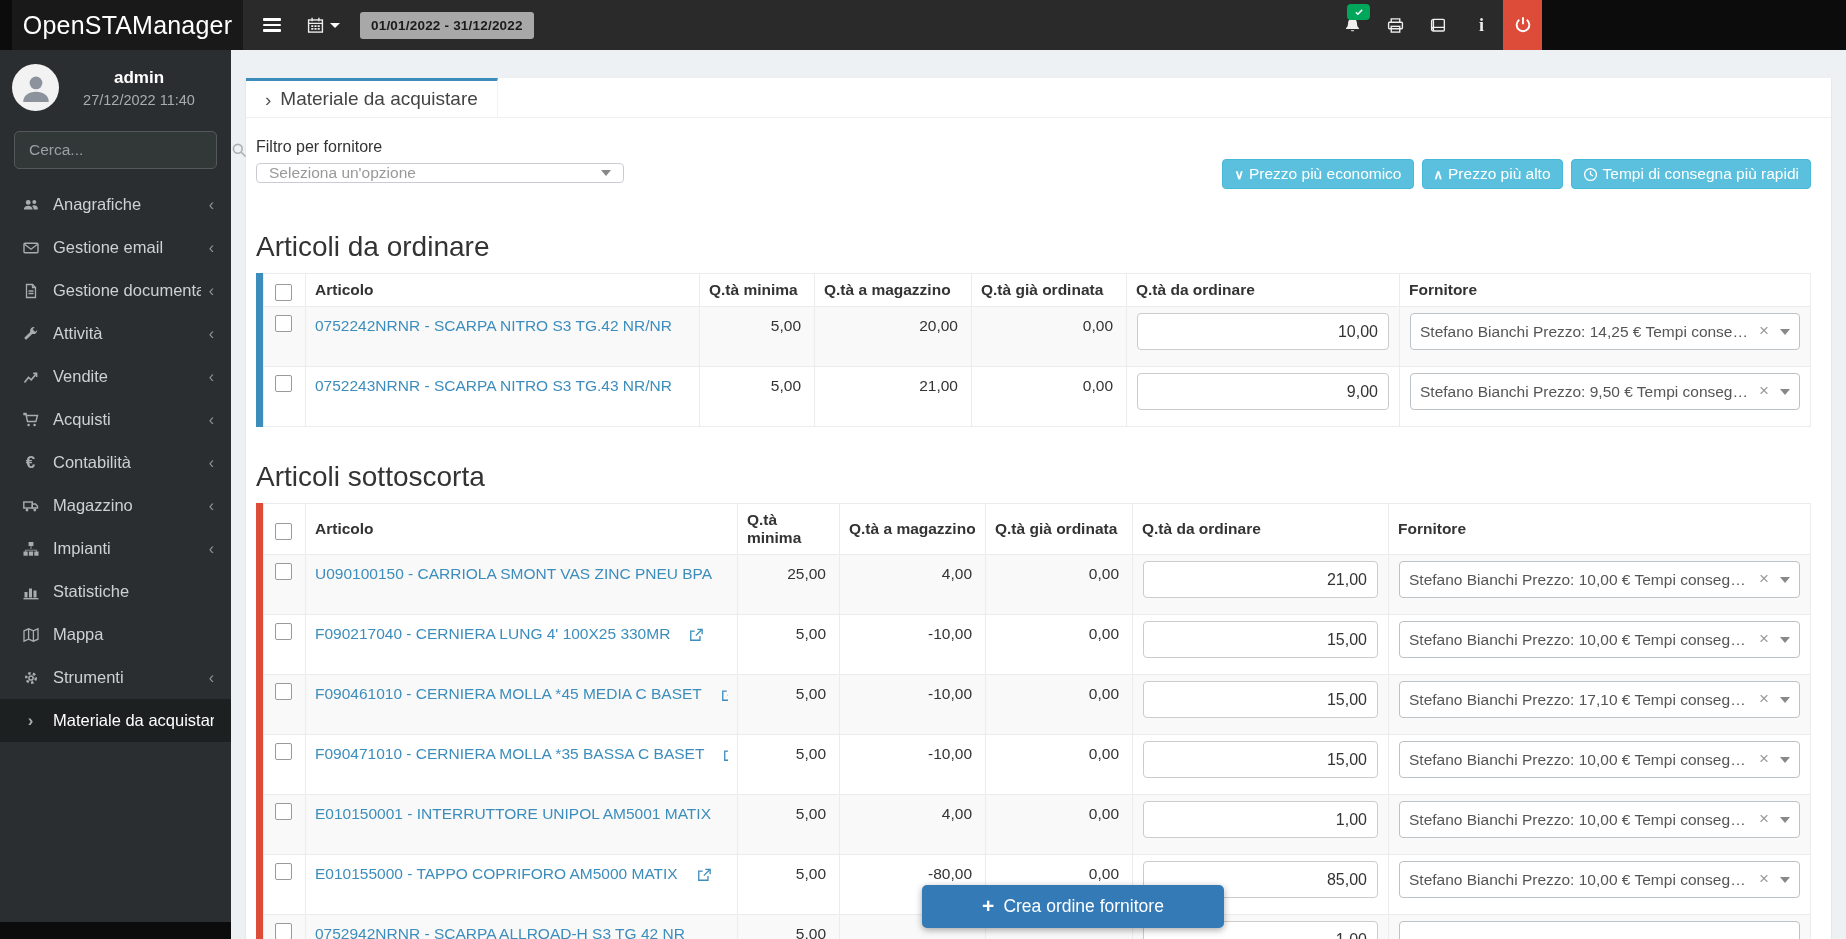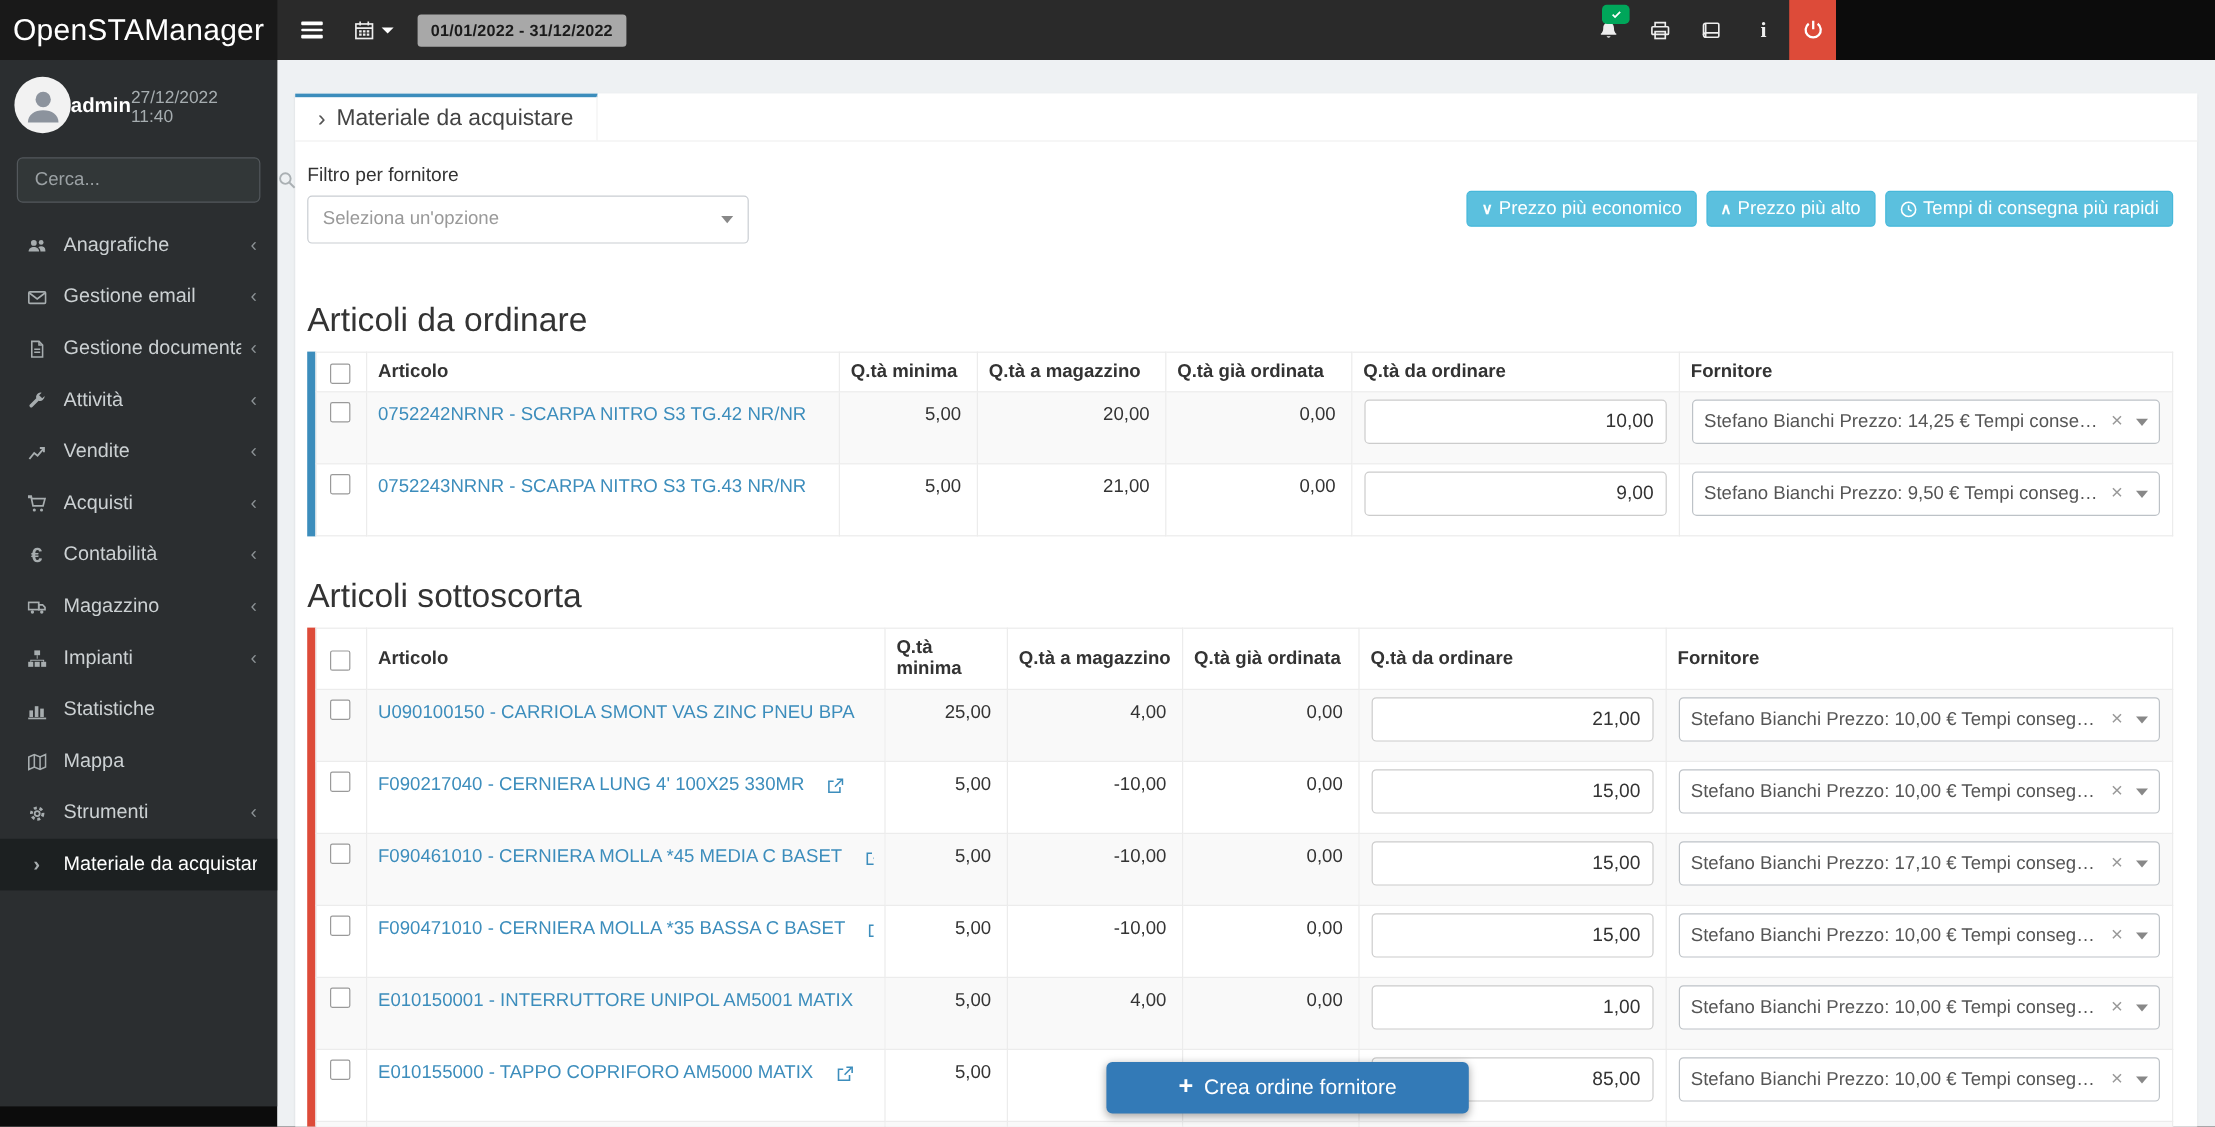--- a/index.html
+++ b/index.html
@@ -8,42 +8,42 @@
   *{box-sizing:border-box}
   html,body{margin:0;padding:0}
   body{
     width:1846px;height:939px;overflow:hidden;background:#0c0c0c;
     font-family:"Liberation Sans","DejaVu Sans",sans-serif;color:#333;position:relative;
   }
   svg{display:block}
   .tx{font-style:normal;line-height:1}
 
   
-  .header{position:absolute;top:0;left:0;width:1530px;height:50px;display:flex;z-index:30}
+  .header{position:absolute;top:0;left:12px;width:1530px;height:50px;display:flex;z-index:30}
   .logo{width:231px;height:50px;background:#191919;color:#fff;display:flex;align-items:center;justify-content:center;
         font-size:25px;font-weight:400;letter-spacing:.2px}
   .navbar{flex:1;background:#2a2a2a;display:flex;align-items:center;color:#eee}
   .hamburger{margin-left:20px;width:18px;display:flex;flex-direction:column;gap:3px;cursor:pointer}
   .hamburger span{height:2.4px;background:#fff;border-radius:1px}
   .cal-group{margin-left:26px;display:flex;align-items:center;gap:6px;font-size:17px;cursor:pointer}
   .cal-group .caret{width:0;height:0;border-left:5px solid transparent;border-right:5px solid transparent;border-top:5px solid #fff}
   .date-badge{margin-left:20px;background:#a8a8a8;color:#1b1b1b;font-size:13.5px;font-weight:bold;
               padding:6px 11px;border-radius:3px;letter-spacing:.2px}
   .nav-spacer{flex:1}
   .nav-ic{width:43px;height:50px;display:flex;align-items:center;justify-content:center;font-size:17px;position:relative;cursor:pointer}
   .nav-ic .tx.serif{font-family:"Liberation Serif",serif;font-weight:bold;font-size:18px}
   .bell-badge{position:absolute;top:4px;right:4px;width:23px;height:16px;background:var(--success);border-radius:4px;
               display:flex;align-items:center;justify-content:center;color:#fff;font-size:10px}
   .power-btn{width:39px;height:50px;background:var(--danger);display:flex;align-items:center;justify-content:center;color:#fff;font-size:18px;cursor:pointer}
 
   
   .sidebar{position:absolute;top:50px;left:0;width:231px;height:872px;background:#2b2e30;z-index:20}
   .user-panel{display:flex;align-items:center;padding:14px 12px 12px 12px}
   .avatar{width:47px;height:47px;border-radius:50%;background:#f2f2f2;display:flex;align-items:center;justify-content:center;color:#8c939d;font-size:34px;flex:0 0 47px;overflow:hidden}
-  .user-info{flex:1;display:flex;flex-direction:row;align-items:center}
+  .user-info{flex:1;display:flex;flex-direction:column;align-items:center}
   .user-name{color:#fff;font-weight:bold;font-size:17px}
   .user-date{color:#a6adb0;font-size:14.5px;margin-top:4px}
   .search-box{margin:8px 14px 6px;height:38px;background:#323738;border:1px solid #53585c;border-radius:5px;
               display:flex;align-items:center;padding:0 12px;color:#9ba1a4}
   .search-box input{flex:1;background:transparent;border:none;outline:none;color:#b9bfc2;font-size:15.5px;font-family:inherit}
   .search-box input::placeholder{color:#9ba1a4}
   .search-ic{font-size:16px;color:#aab0b3}
   .menu{margin-top:14px}
   .mi-item{height:43px;display:flex;align-items:center;padding:0 17px 0 19px;color:#ccd1d3;font-size:16.5px;cursor:pointer}
   .mi-item.active{background:#1c2021;color:#fff}
@@ -54,21 +54,21 @@
 
   
   .content{position:absolute;top:50px;left:231px;width:1615px;height:889px;background:#eef1f3;overflow:hidden;z-index:10}
   .panel{margin:28px 15px 0 15px;background:#fff;min-height:920px;box-shadow:0 1px 2px rgba(0,0,0,.10)}
   .tabs-row{height:40px;border-bottom:1px solid #f0f0f0;display:flex;background:#fff}
   .tab{border-top:3px solid var(--accent);border-right:1px solid #f2f2f2;padding:0 19px;display:flex;align-items:center;gap:9px;
        font-size:19px;color:#444;cursor:pointer}
   .tab .tx{font-size:19px;color:#555}
   .panel-body{padding:18px 20px 60px 10px;position:relative}
   .filter-label{font-weight:normal;font-size:16px;color:#333;margin:2px 0 7px}
-  .filter-select{width:368px;height:40px;border:1px solid #c9cdd2;border-radius:4px;background:#fff;display:flex;align-items:center;
+  .filter-select{width:368px;height:20px;border:1px solid #c9cdd2;border-radius:4px;background:#fff;display:flex;align-items:center;
                  padding:0 12px;color:#999;font-size:15.5px;cursor:pointer}
   .filter-select .sel-text{flex:1;white-space:nowrap;overflow:hidden}
   .caret-dn{width:0;height:0;border-left:5px solid transparent;border-right:5px solid transparent;border-top:6px solid #888}
   .sort-btns{position:absolute;right:20px;top:41px;display:flex;gap:8px}
   .btn-info{background:var(--info);border:1px solid #46b8da;color:#fff;height:30px;padding:0 11px;border-radius:4px;
             display:flex;align-items:center;gap:5px;font-size:15.5px;cursor:pointer;white-space:nowrap}
   .btn-info .tx{font-size:13px}
   .btn-info svg{font-size:15px}
 
   .section-title{font-size:28px;font-weight:400;color:#333;margin:50px 0 12px;line-height:1}

